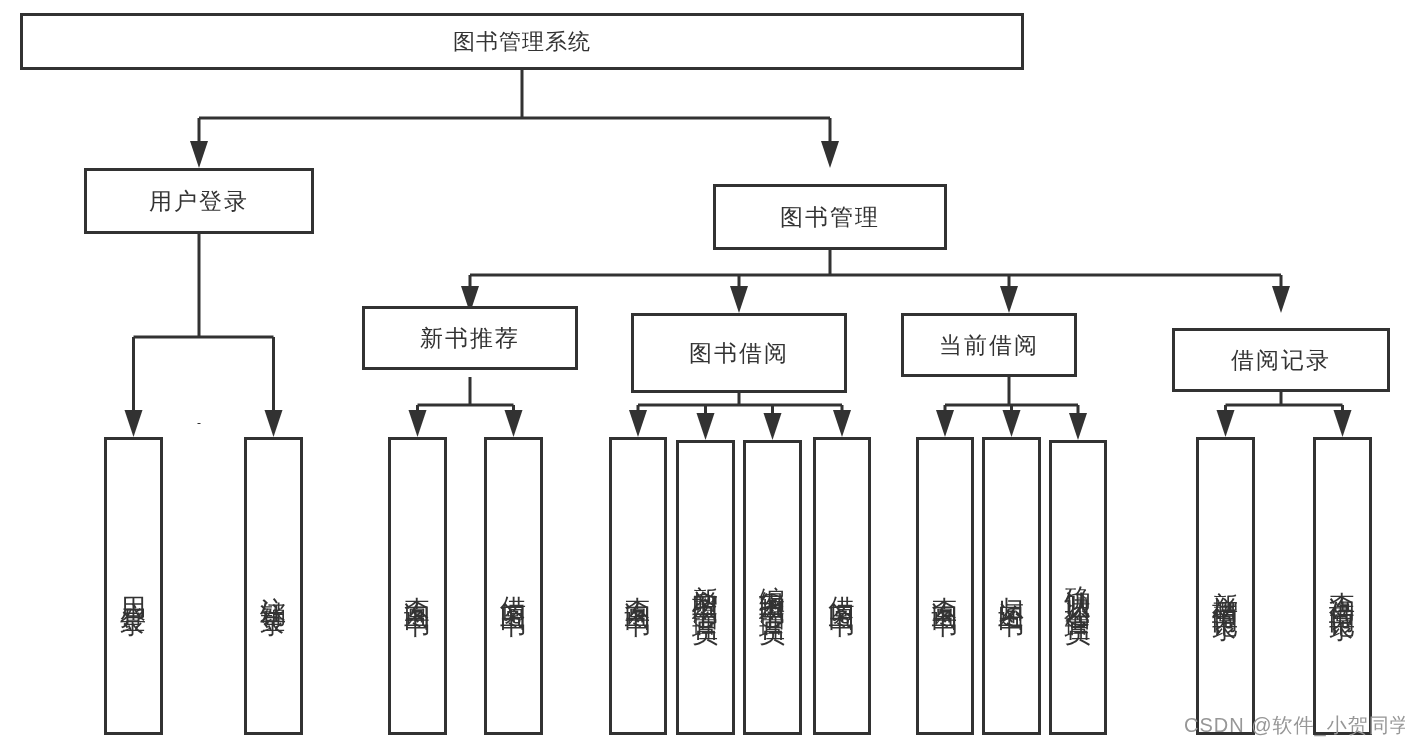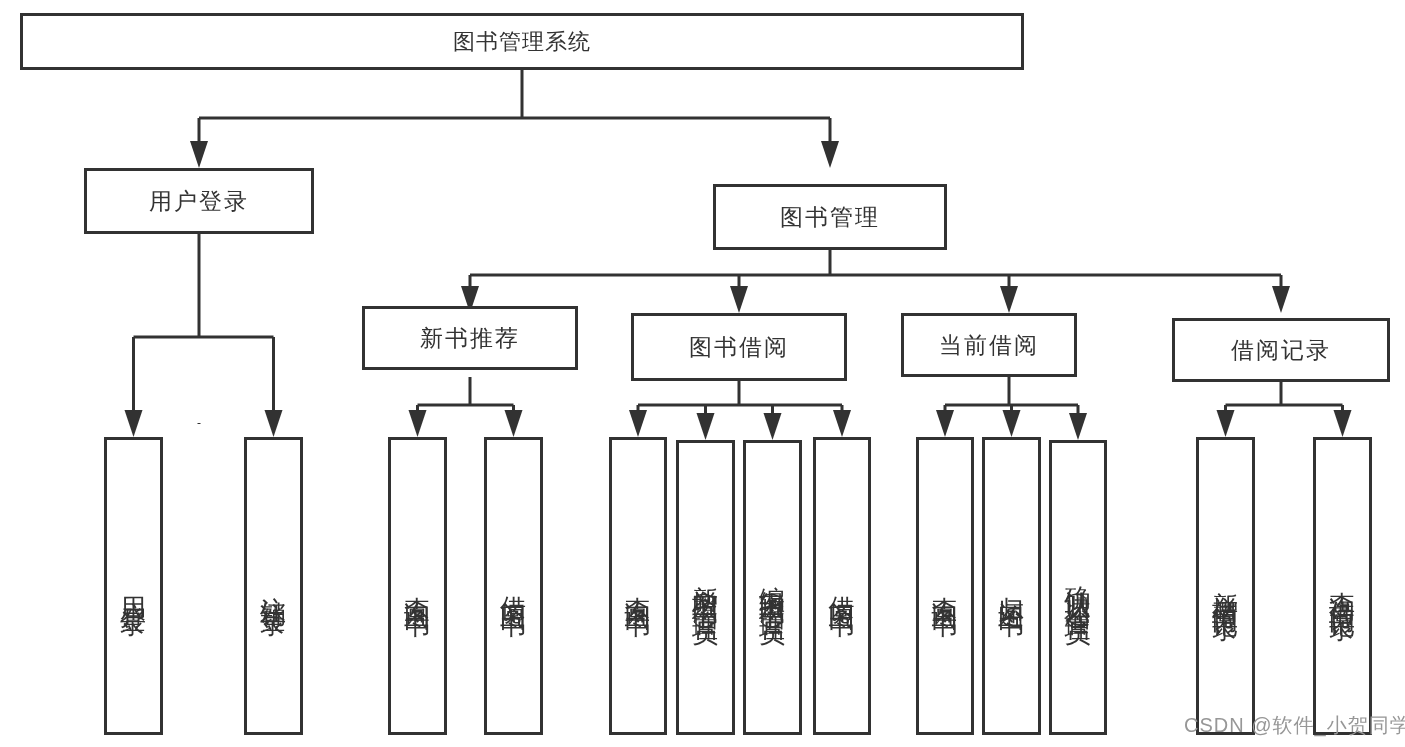--- a/index.html
+++ b/index.html
@@ -91,27 +91,27 @@
   <div class="node h" style="left:84px;top:168px;width:230px;height:66px">
     <span class="lbl">用户登录</span>
   </div>
   <div class="node h" style="left:713px;top:184px;width:234px;height:66px">
     <span class="lbl">图书管理</span>
   </div>
 
   <div class="node h" style="left:362px;top:306px;width:216px;height:64px">
     <span class="lbl">新书推荐</span>
   </div>
-  <div class="node h" style="left:631px;top:313px;width:216px;height:68px">
+  <div class="node h" style="left:631px;top:313px;width:216px;height:80px">
     <span class="lbl">图书借阅</span>
   </div>
   <div class="node h" style="left:901px;top:313px;width:176px;height:64px">
     <span class="lbl">当前借阅</span>
   </div>
-  <div class="node h" style="left:1172px;top:318px;width:218px;height:64px">
+  <div class="node h" style="left:1172px;top:328px;width:218px;height:64px">
     <span class="lbl">借阅记录</span>
   </div>
 
   <div class="node v" style="left:104px;top:437px;width:59px;height:298px">
     <span class="lbl">用户登录</span>
   </div>
   <div class="node v" style="left:244px;top:437px;width:59px;height:298px">
     <span class="lbl">注销登录</span>
   </div>
 

